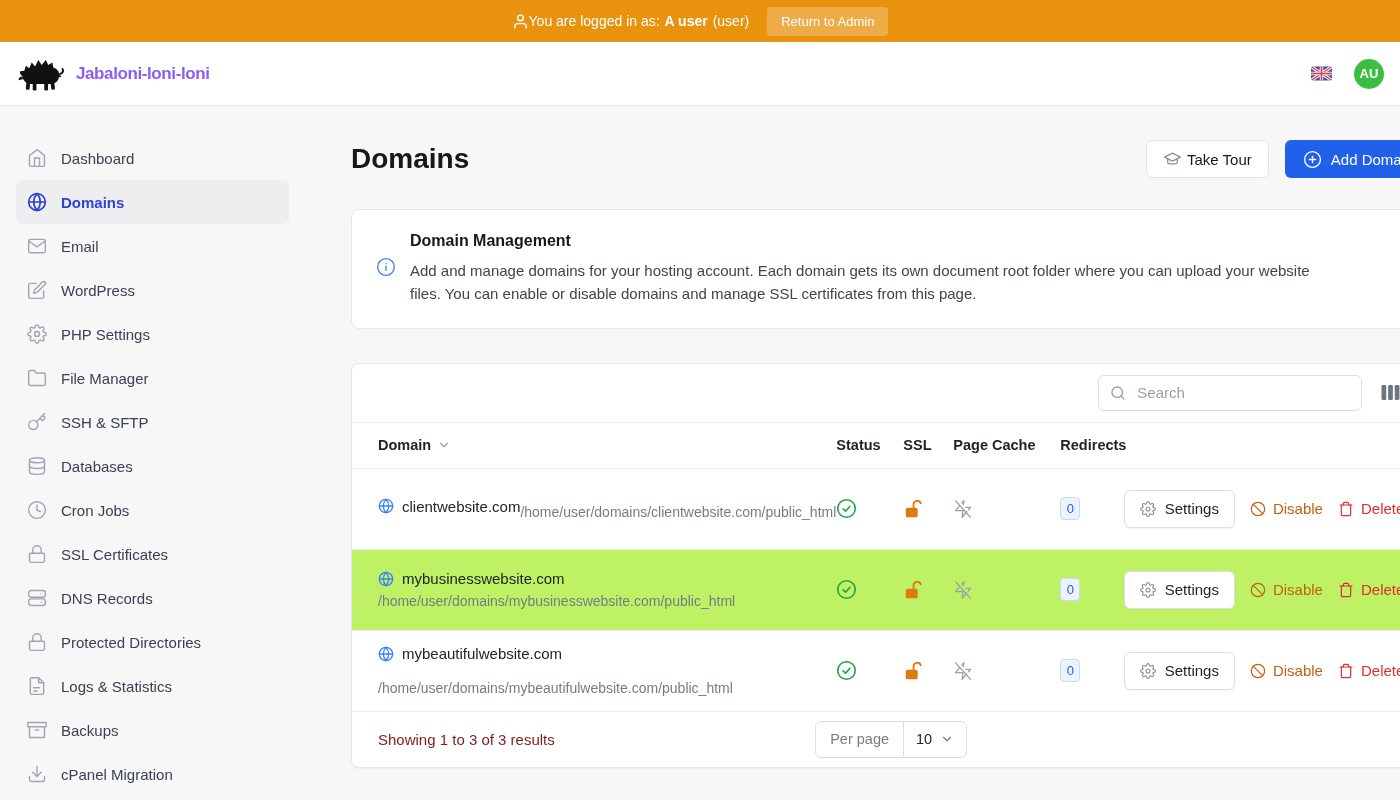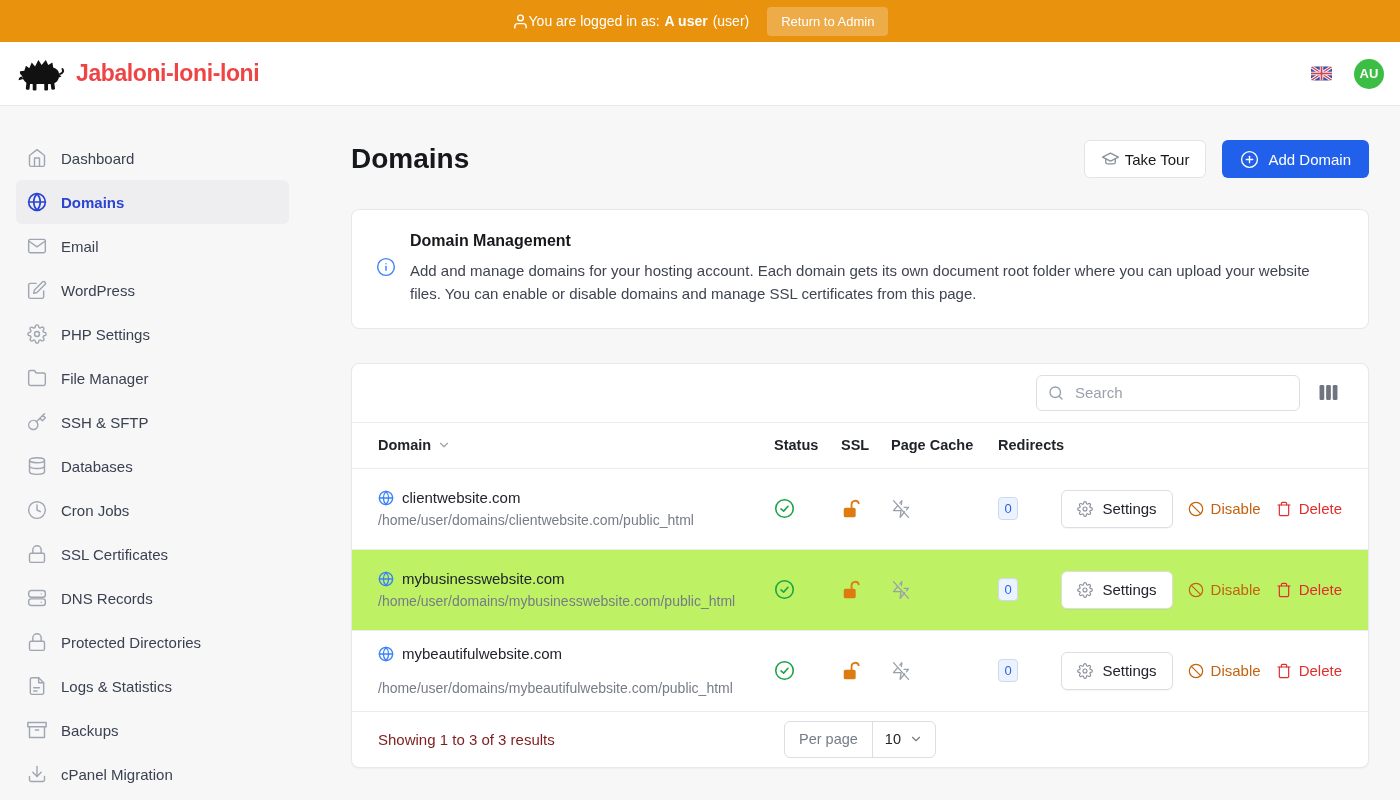--- a/index.html
+++ b/index.html
@@ -11,21 +11,21 @@
   .banner { height:42px; background:#E8920E; display:flex; align-items:center; justify-content:center; gap:0; color:#fff; }
   .banner .msg { font-size:14px; display:flex; gap:5px; align-items:center; }
   .banner .msg b { font-weight:700; }
   .banner-btn { margin-left:18px; background:rgba(255,255,255,0.24); border:none; color:#fff;
     font-size:13px; font-family:inherit; padding:7px 14px; border-radius:4px; cursor:pointer; }
 
   
   .header { height:64px; background:#fff; border-bottom:1px solid #E7E8EA;
     display:flex; align-items:center; padding:0 16px; }
   .brand { display:flex; align-items:center; gap:10px; }
-  .brand-name { font-size:23px; font-weight:800; color:#ef4444; letter-spacing:-0.4px; }
+  .brand-name { font-size:17px; font-weight:800; color:#8b5cf6; letter-spacing:-0.4px; }
   .header-right { margin-left:auto; display:flex; align-items:center; gap:22px; }
   .flag { width:21px; height:15px; border-radius:3px; overflow:hidden; cursor:pointer; }
   .avatar { width:30px; height:30px; border-radius:50%; background:#3CBE45; color:#fff;
     font-size:13px; font-weight:700; display:flex; align-items:center; justify-content:center; cursor:pointer; }
 
   
   .app { display:flex; height:694px; }
   .sidebar { width:320px; flex:0 0 320px; padding-top:30px; }
   .side-item { height:44px; margin-left:16px; width:273px; border-radius:6px;
     display:flex; align-items:center; padding-left:11px; gap:14px; cursor:pointer;
@@ -367,21 +367,21 @@
             </span>
         </div>
         <div class="col-status">Status</div>
         <div class="col-ssl">SSL</div>
         <div class="col-cache">Page Cache</div>
         <div class="col-redir">Redirects</div>
         <div class="col-actions"></div>
       </div>
 
       <div class="trow">
-        <div class="col-domain" style="flex-direction:column; align-items:flex-start; gap:0;">
+        <div class="col-domain" style="align-items:flex-start; gap:0;">
           <span class="dom-line">
             <span class="ic">
                 <svg width="16" height="16" viewBox="0 0 24 24" fill="none" stroke="currentColor" stroke-width="2" stroke-linecap="round">
                   <circle cx="12" cy="12" r="10"></circle>
                   <line x1="2" y1="12" x2="22" y2="12"></line>
                   <path d="M12 2a15.3 15.3 0 0 1 4 10 15.3 15.3 0 0 1-4 10 15.3 15.3 0 0 1-4-10 15.3 15.3 0 0 1 4-10z"></path>
                 </svg>
               </span>
             <span>clientwebsite.com</span>
           </span>

